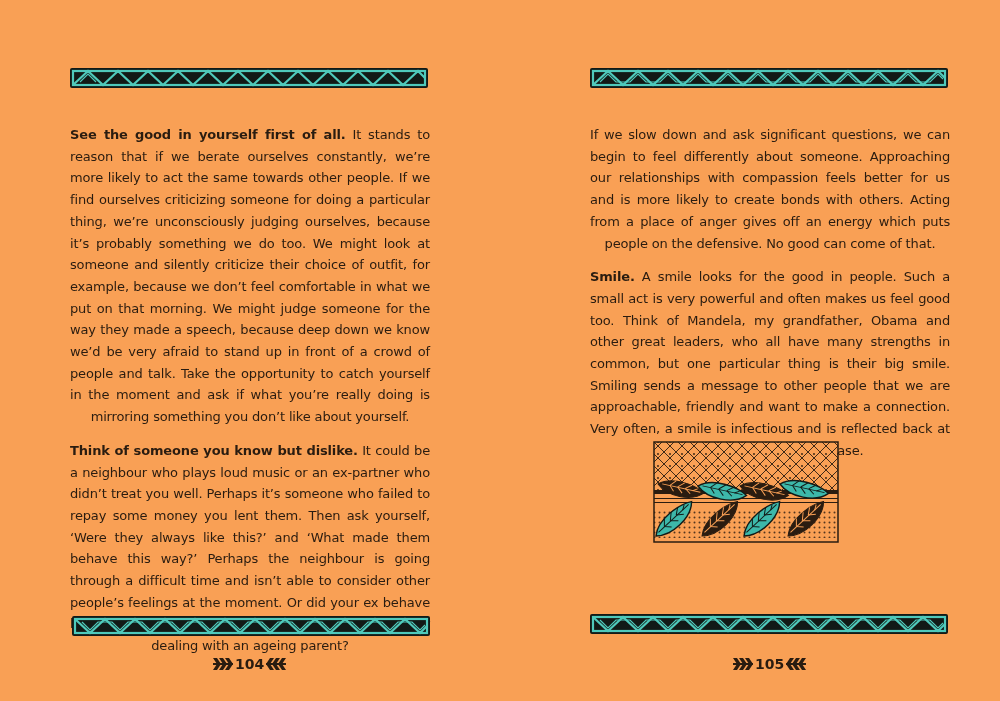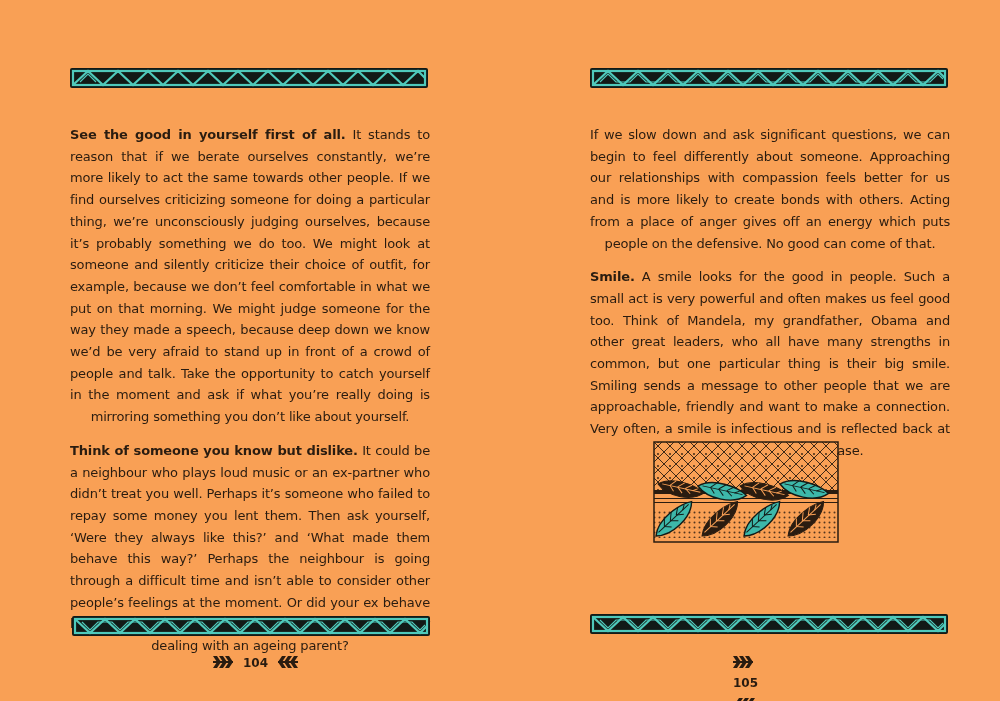--- a/index.html
+++ b/index.html
@@ -27,22 +27,22 @@
       line-height: 21.7px;
       text-align: justify;
       text-align-last: center;
       letter-spacing: -0.15px;
     }
     .text p { margin: 0 0 12px 0; }
     .text b { font-weight: bold; }
 
     .folio {
       position: absolute; top: 656px;
-      display: flex; gap: 8px;
-      font-size: 12px; font-weight: bold; color: #2a1c10;
+      display: flex; align-items: center; 
+      font-size: 14px; font-weight: bold; color: #2a1c10;
     }
     .chev { display: inline-block; width: 22px; height: 12px; }
     .chev svg { width: 100%; height: 100%; display:block; }
 
     .illus { position: absolute; left: 652px; top: 440px; width: 188px; height: 104px; }
     .illus svg { width: 100%; height: 100%; display: block; }
   </style>
 </head>
 <body>
 
@@ -116,21 +116,21 @@
   <div class="band" style="left:70px; top:614px; width:358px;">
     <svg viewBox="0 0 358 20" preserveAspectRatio="none">
       <g fill="none" stroke="#4fc9bb" stroke-width="2.2">
         <rect x="3" y="3" width="352" height="14"></rect>
         <polyline points="3,3 18,17 33,3 48,17 63,3 78,17 93,3 108,17 123,3 138,17 153,3 168,17 183,3 198,17 213,3 228,17 243,3 258,17 273,3 288,17 303,3 318,17 333,3 348,17 355,10"></polyline>
         <polyline points="10,6 18,14 26,6 40,6 48,14 56,6 70,6 78,14 86,6 100,6 108,14 116,6 130,6 138,14 146,6 160,6 168,14 176,6 190,6 198,14 206,6 220,6 228,14 236,6 250,6 258,14 266,6 280,6 288,14 296,6 310,6 318,14 326,6 340,6 348,14 353,9" stroke-width="1.2"></polyline>
       </g>
     </svg>
   </div>
 
-  <div class="folio" style="left:213px;flex-direction:column;">
+  <div class="folio" style="left:213px;">
     <span class="chev">
       <svg viewBox="0 0 22 12">
           <g fill="#2a1c10">
             <polygon points="0,0 4,0 8,6 4,12 0,12 4,6"></polygon>
             <polygon points="6,0 10,0 14,6 10,12 6,12 10,6"></polygon>
             <polygon points="12,0 16,0 20,6 16,12 12,12 16,6"></polygon>
             <rect x="0" y="5" width="20" height="2"></rect>
           </g>
         </svg>
     </span>

